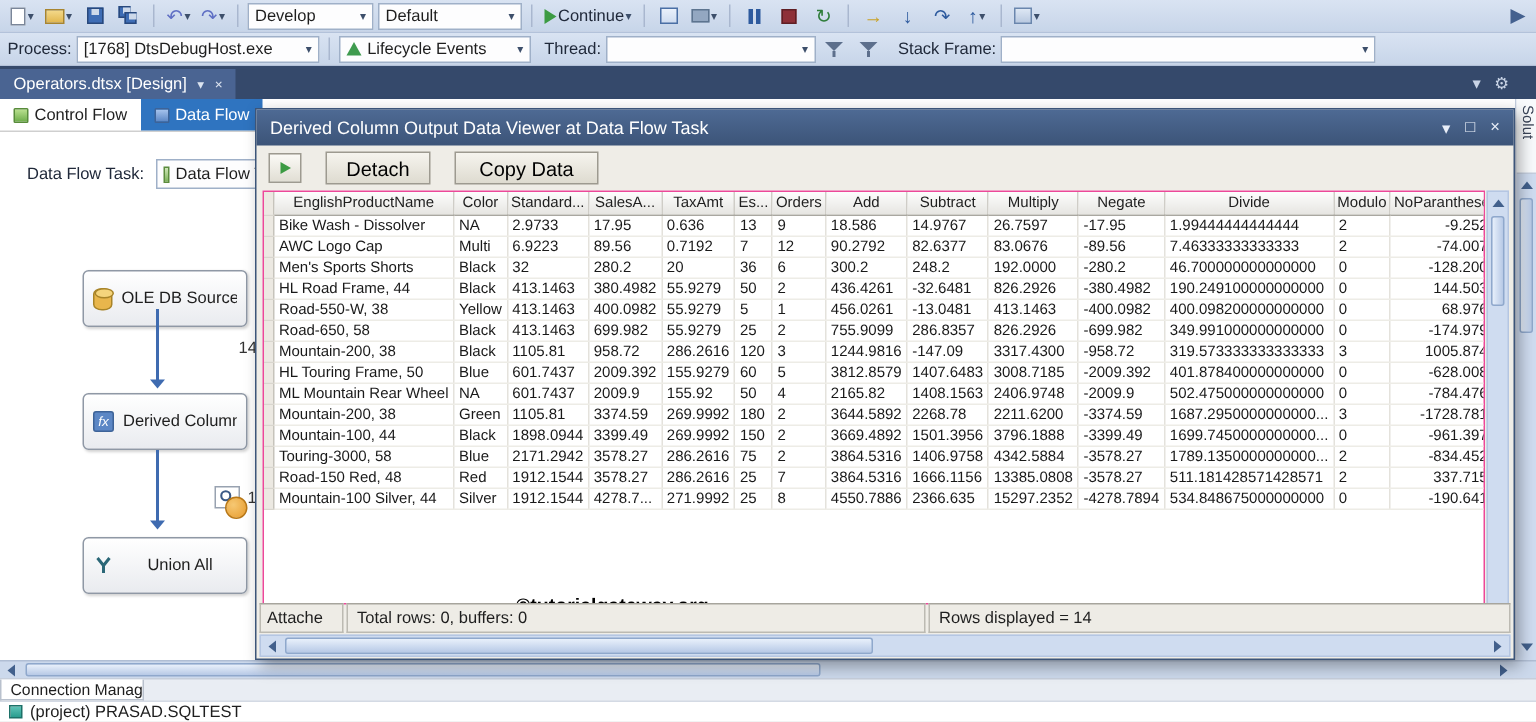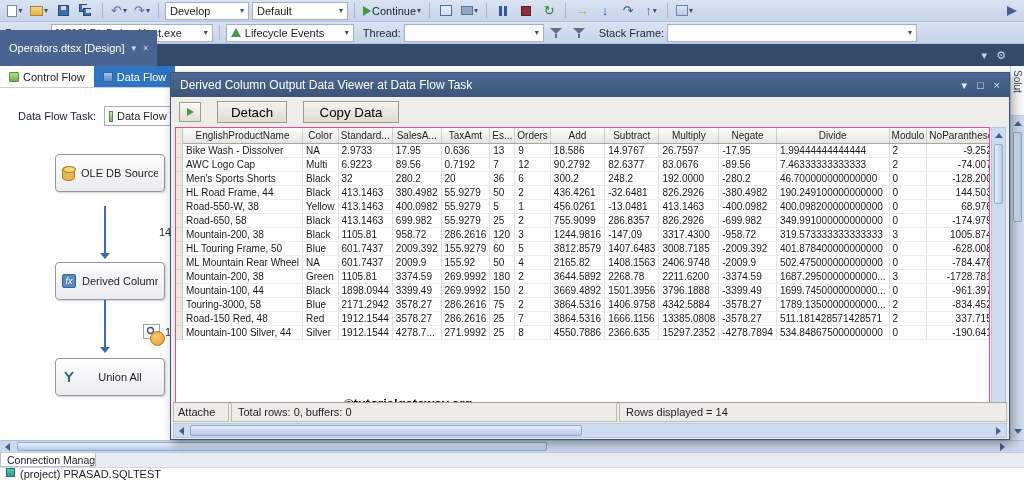--- a/index.html
+++ b/index.html
@@ -36,42 +36,42 @@
   .ic-branch{width:12px;height:11px;border:1px solid #6a86ad;background:linear-gradient(#dde7f4,#b9c9e0);}
   .ic-flask{width:0;height:0;border-left:5px solid transparent;border-right:5px solid transparent;border-bottom:9px solid #3f9b4f;}
   .ic-funnel{position:relative;width:13px;height:12px;}
   .ic-funnel:before{content:"";position:absolute;left:0;top:1px;border-left:6px solid transparent;border-right:6px solid transparent;border-top:6px solid #5d6f8c;}
   .ic-funnel:after{content:"";position:absolute;left:5px;top:7px;width:2px;height:4px;background:#5d6f8c;}
   .ic-send{width:0;height:0;border-top:5px solid transparent;border-bottom:5px solid transparent;border-left:10px solid #44618f;margin-left:auto;}
   .blue{color:#2d5a9e;} .purple{color:#5f6fc4;} .green{color:#2e7d3a;} .gold{color:#c9a227;font-weight:bold;}
 
   
   .tabstrip{position:absolute;top:44px;left:0;right:0;height:22px;background:#35496b;display:flex;align-items:flex-end;}
-  .doc-tab{height:36px;background:#4a6492;color:#fff;display:flex;align-items:center;gap:7px;padding:0 9px;white-space:nowrap;}
+  .doc-tab{height:20px;background:#4a6492;color:#fff;display:flex;align-items:center;gap:7px;padding:0 9px;white-space:nowrap;}
   .doc-tab .tctl{font-size:9px;color:#dce4f0;}
   .strip-icons{margin-left:auto;display:flex;gap:9px;align-items:center;padding:0 18px 4px 0;color:#c9d4e6;font-size:11px;}
 
   
   .designer{position:absolute;top:66px;left:0;width:1010px;height:374px;background:#fff;}
   .dtabs{position:absolute;top:0;left:0;right:0;height:22px;background:#fff;border-bottom:1px solid #cfcfcf;display:flex;}
   .dtab{display:flex;align-items:center;gap:4px;padding:0 9px;color:#222;white-space:nowrap;}
   .dtab.active{background:#2f74c0;color:#fff;}
   .ic-tabsq{width:10px;height:10px;border-radius:1px;}
   .sq-cf{background:linear-gradient(#b9e08e,#6fae4b);border:1px solid #588c3a;}
   .sq-df{background:linear-gradient(#a7c4ee,#5c87c5);border:1px solid #3d6398;}
   .sq-pa{background:linear-gradient(#dcdcdc,#ababab);border:1px solid #8c8c8c;}
   .task-row{position:absolute;top:38px;left:0;height:24px;display:flex;align-items:center;gap:8px;padding-left:18px;}
   .task-combo{width:82px;height:20px;}
   .ic-task{width:11px;height:11px;background:linear-gradient(#cfe6b8,#7db35a);border:1px solid #5c8c3e;}
   .canvas{position:absolute;top:60px;left:0;right:0;bottom:0;}
   .fbox{position:absolute;left:55px;width:110px;height:38px;border:1px solid #8f98a5;border-radius:4px;
         background:linear-gradient(#ffffff,#e9ebef);box-shadow:1px 1px 2px rgba(0,0,0,.18);
         display:flex;align-items:center;gap:6px;padding:0 6px;}
   .fbox .flabel{flex:1;text-align:center;white-space:nowrap;overflow:hidden;}
-  .fbox1{top:28px;} .fbox2{top:136px;} .fbox3{top:232px;}
+  .fbox1{top:54px;} .fbox2{top:136px;} .fbox3{top:232px;}
   .ic-cylinder{width:13px;height:15px;background:#e8b64c;border:1px solid #a88428;border-radius:6px/4px;position:relative;}
   .ic-cylinder:after{content:"";position:absolute;left:0;top:-1px;width:11px;height:5px;background:#f4d47c;border:1px solid #a88428;border-radius:50%;}
   .ic-fx{width:14px;height:14px;background:#5c87c5;color:#fff;font-style:italic;font-size:9px;display:flex;align-items:center;justify-content:center;border-radius:2px;border:1px solid #3d6398;}
   .arrow{position:absolute;left:104px;width:2px;background:#3f6bb0;}
   .arrow1{top:80px;height:48px;} .arrow2{top:174px;height:48px;}
   .ahead{position:absolute;left:100px;width:0;height:0;border-left:5px solid transparent;border-right:5px solid transparent;border-top:6px solid #3f6bb0;}
   .ahead1{top:127px;} .ahead2{top:221px;}
   .path-label{position:absolute;color:#333;white-space:nowrap;margin-left:47px;}
   .plabel1{left:112px;top:100px;}
   .viewer-label{left:96px;top:198px;display:flex;align-items:center;gap:5px;}
@@ -127,21 +127,21 @@
   .rail-thumb{margin:2px 2px;height:90px;background:linear-gradient(90deg,#e8f0fb,#b7c9e6);border:1px solid #8fa8cc;border-radius:2px;}
   .rail-bottom{position:absolute;bottom:2px;left:0;right:0;}
 
   
   .app-hscroll{position:absolute;left:0;top:440px;width:1010px;height:12px;background:#ccd9ec;border-top:1px solid #b0bed4;display:flex;align-items:center;}
   .app-hthumb{height:9px;width:530px;margin-left:2px;background:linear-gradient(#eaf1fb,#b7c9e6);border:1px solid #8fa8cc;border-radius:2px;}
   .scroll-corner{position:absolute;left:1010px;top:440px;width:14px;height:12px;background:#ccd9ec;border-top:1px solid #b0bed4;}
   .cm{position:absolute;left:0;top:452px;width:1024px;height:29px;background:#fff;}
   .cm-strip{height:16px;background:#e9edf3;border-top:1px solid #c6cedb;border-bottom:1px solid #d4dae4;display:flex;}
   .cm-tab{width:96px;background:#fff;border:1px solid #b9c1cd;border-top:none;display:flex;align-items:center;padding:0 6px;font-size:10.5px;white-space:nowrap;overflow:hidden;}
-  .cm-item{height:13px;display:flex;align-items:flex-start;gap:5px;padding-left:6px;}
+  .cm-item{height:13px;display:flex;align-items:center;gap:5px;padding-left:6px;}
   .ic-conn{width:9px;height:9px;background:linear-gradient(#5fc4b8,#2a9d8f);border:1px solid #1d7168;}
 </style>
 </head>
 <body>
 
 <div class="app">
 
   <div class="tb tb1">
     <div class="tbtn">
         <span class="ic-page"></span>

